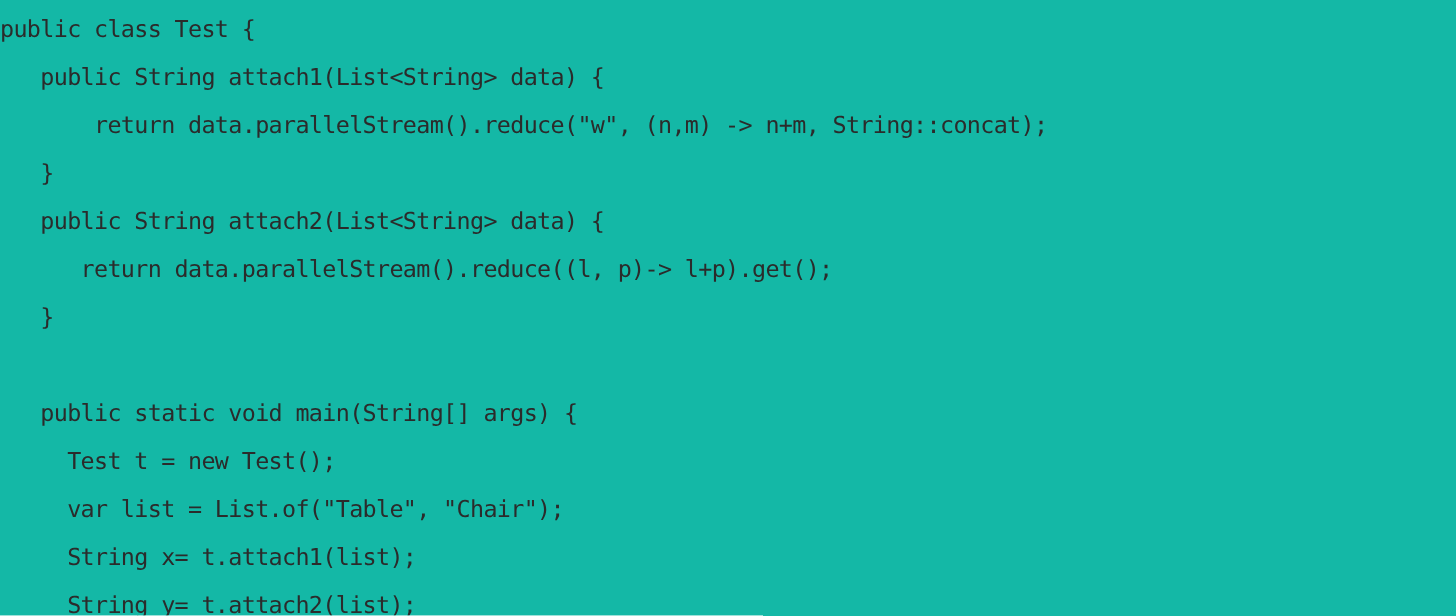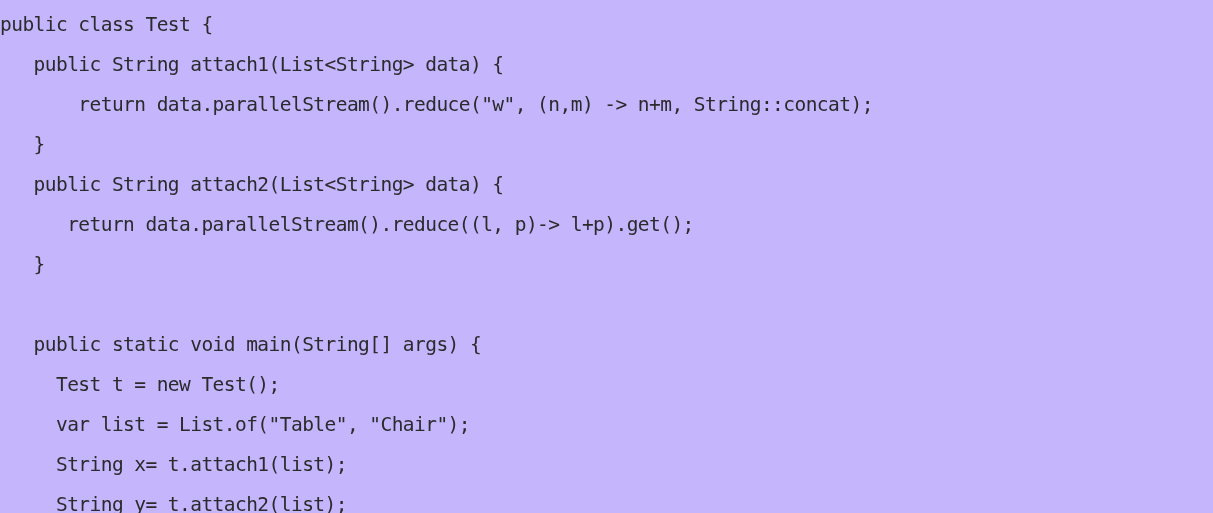--- a/index.html
+++ b/index.html
@@ -41,15 +41,15 @@
 
   
   .code-pad-top {
     display: block;
     height: 5px;
   }
 </style>
 </head>
 <body>
 
-<div id="code-screenshot" style="background: #c4b5fd;">
+<div id="code-screenshot" style="background: #14b8a6;">
   <pre class="code-block" style="color: rgb(43, 43, 43);"><span class="code-pad-top"></span><code><span class="code-line">public class Test {</span><span class="code-line">   public String attach1(List&lt;String&gt; data) {</span><span class="code-line">       return data.parallelStream().reduce("w", (n,m) -&gt; n+m, String::concat);</span><span class="code-line">   }</span><span class="code-line">   public String attach2(List&lt;String&gt; data) {</span><span class="code-line">      return data.parallelStream().reduce((l, p)-&gt; l+p).get();</span><span class="code-line">   }</span><span class="code-line"></span><span class="code-line">   public static void main(String[] args) {</span><span class="code-line">     Test t = new Test();</span><span class="code-line">     var list = List.of("Table", "Chair");</span><span class="code-line">     String x= t.attach1(list);</span><span class="code-line">     String y= t.attach2(list);</span></code></pre>
 </div>
 
 </body></html>

